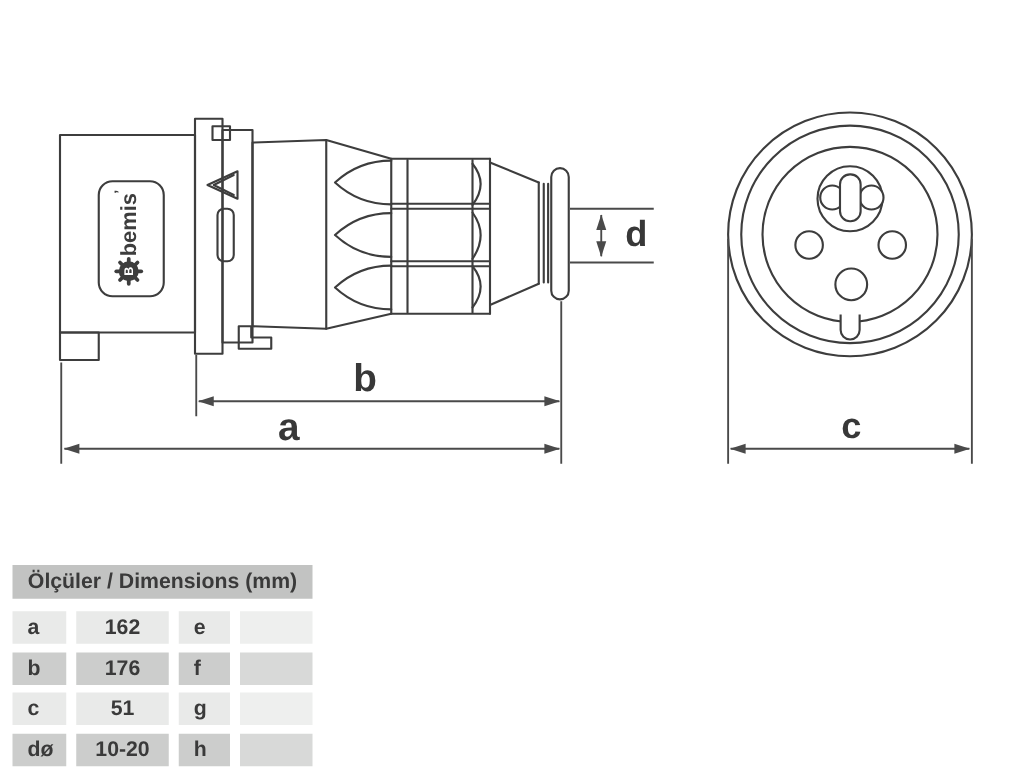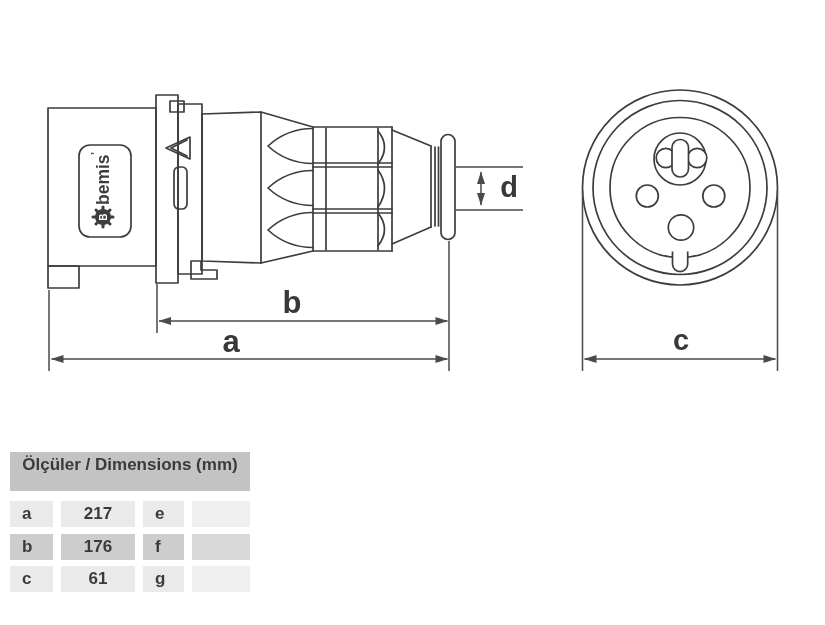--- a/index.html
+++ b/index.html
@@ -5,21 +5,21 @@
   :root{
     --line:#3d3d3d; --dim:#4a4a4a; --label:#383838;
     --header-bg:#c2c3c2; --row-light:#e9eae9; --row-light-empty:#eeefee;
     --row-dark:#cccdcc; --row-dark-empty:#d8d9d8; --tbl-text:#3a3a3a;
   }
   html,body{margin:0;padding:0;background:#fff;}
   .stage{position:relative;width:825px;height:625px;background:#fff;overflow:hidden;
          font-family:"Liberation Sans",sans-serif;}
   svg text{font-family:"Liberation Sans",sans-serif;}
   .dim-table{position:absolute;left:10px;top:452px;width:240px;color:var(--tbl-text);}
-  .tbl-header{height:39px;line-height:25px;background:var(--header-bg);text-align:center;
+  .tbl-header{height:27px;line-height:25px;background:var(--header-bg);text-align:center;
               font-size:17px;font-weight:700;margin-bottom:10px;}
   .tbl-row{display:flex;height:26px;line-height:26px;margin-bottom:6.5px;
            font-size:17px;font-weight:700;}
   .cell{box-sizing:border-box;}
   .c1{width:43px;margin-right:8px;padding-left:12px;}
   .c2{width:74px;margin-right:8px;text-align:center;}
   .c3{width:41px;margin-right:8px;padding-left:12px;}
   .c4{width:58px;}
   .row-light .c1,.row-light .c2,.row-light .c3{background:var(--row-light);}
   .row-light .c4{background:var(--row-light-empty);}
@@ -122,31 +122,37 @@
       </g>
     </g>
   </svg>
 
   
   <div class="dim-table">
     <div class="tbl-header">Ölçüler / Dimensions (mm)</div>
 
     <div class="tbl-row row-light">
       <div class="cell c1">a</div>
-      <div class="cell c2">217</div>
+      <div class="cell c2">162</div>
       <div class="cell c3">e</div>
       <div class="cell c4"></div>
     </div>
     <div class="tbl-row row-dark">
       <div class="cell c1">b</div>
       <div class="cell c2">176</div>
       <div class="cell c3">f</div>
       <div class="cell c4"></div>
     </div>
     <div class="tbl-row row-light">
       <div class="cell c1">c</div>
-      <div class="cell c2">61</div>
+      <div class="cell c2">51</div>
       <div class="cell c3">g</div>
+      <div class="cell c4"></div>
+    </div>
+    <div class="tbl-row row-dark">
+      <div class="cell c1">dø</div>
+      <div class="cell c2">10-20</div>
+      <div class="cell c3">h</div>
       <div class="cell c4"></div>
     </div>
   </div>
 
 </div>
 
 </body></html>

